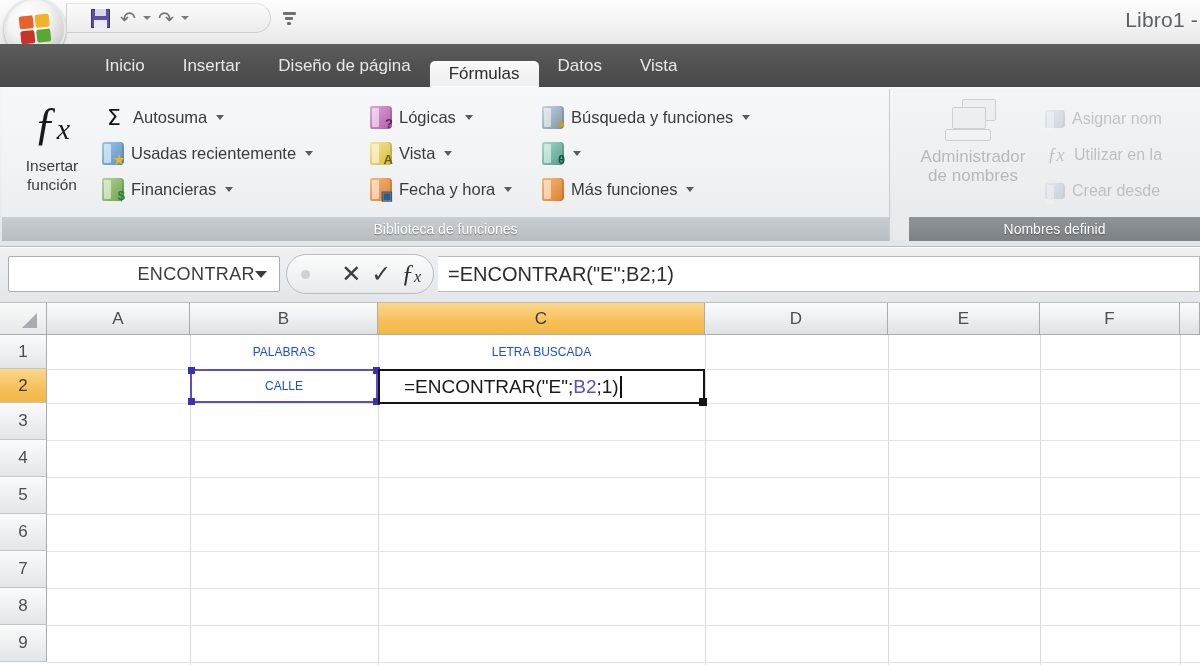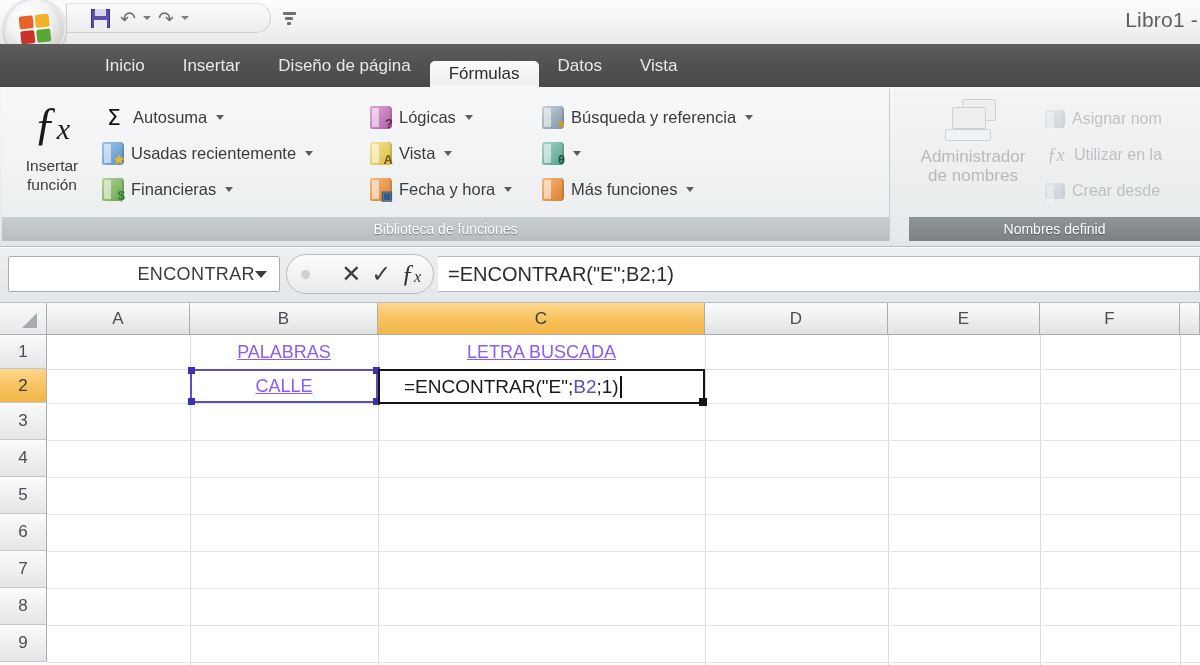--- a/index.html
+++ b/index.html
@@ -180,21 +180,21 @@
   .rh {
     position: absolute; left: 0; width: 47px; height: 34px;
     background: linear-gradient(to bottom,#fbfbfb,#eceeef 60%,#e3e5e7);
     border-right: 1px solid #a9adb1; border-bottom: 1px solid #c4c7ca;
     font-size: 17px; color: #4b4f52; display:flex; align-items:center; justify-content:center;
   }
   .rh.sel { background: linear-gradient(to bottom,#fcd88c,#f6bf59 60%,#f2b848 100%); color:#3a3a3a; }
   .gridline-v { position: absolute; top: 32px; bottom: 0; width: 1px; background: #d9dbdd; }
   .gridline-h { position: absolute; left: 47px; right: 0; height: 1px; background: #e2e4e6; }
   .cell { position: absolute; display: flex; align-items: center; justify-content: center;
-          font-size: 18px; color: #8b5cf6; white-space: nowrap; text-decoration: underline; }
+          font-size: 12px; color: #1d4ed8; white-space: nowrap; }
 
   
   .refbox {
     position: absolute; border: 2px solid #5b4fbf; background: transparent;
   }
   .refbox .hnd { position: absolute; width: 7px; height: 7px; background: #3b31b5; }
   .refbox .h-tl { left: -4px; top: -4px; }
   .refbox .h-bl { left: -4px; bottom: -4px; }
   .refbox .h-tr { right: -4px; top: -4px; }
   .refbox .h-br { right: -4px; bottom: -4px; }
@@ -316,21 +316,21 @@
           <span class="txt">Fecha y hora</span>
           <span class="caret"></span>
         </div>
       </div>
 
       <div class="fcol" style="left:540px;">
         <div class="fitem">
           <span class="bookico bk-dark">
               <span class="bk-mark" style="color:#c8a21a;">●</span>
             </span>
-          <span class="txt">Búsqueda y referencia</span>
+          <span class="txt">Búsqueda y funciones</span>
           <span class="caret"></span>
         </div>
         <div class="fitem">
           <span class="bookico bk-teal">
               <span class="bk-mark" style="color:#1d4f42;">θ</span>
             </span>
           <span class="caret"></span>
         </div>
         <div class="fitem">
           <span class="bookico bk-orange"></span>

